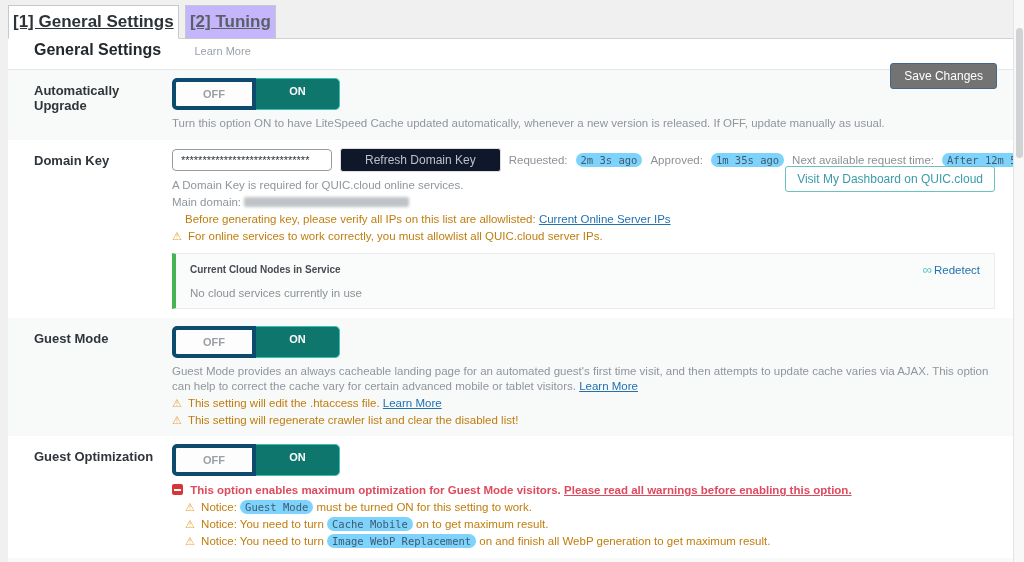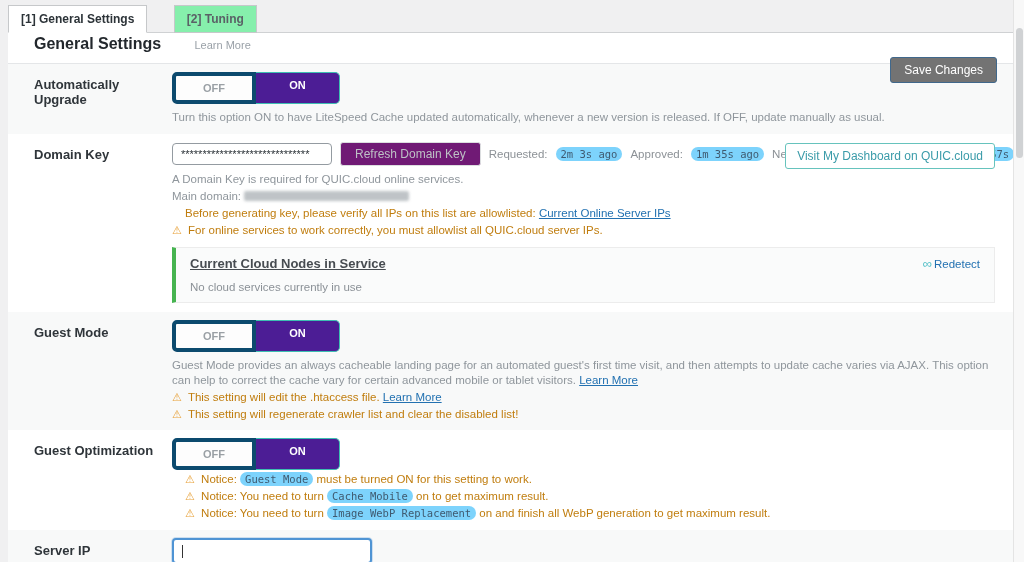--- a/index.html
+++ b/index.html
@@ -7,25 +7,25 @@
   body {
     background:#f0f0f1;
     font-family:"Liberation Sans", sans-serif;
     font-size:12px; color:#3c434a;
   }
   .page { padding-left:8px; height:100%; }
 
   
   .tabbar { padding-top:5px; border-bottom:1px solid #cfd1d3; }
   .tab {
-    display:inline-block; padding:6px 12px; font-size:12px; font-weight:bold;
-    border:1px solid #c6c8ca; margin-bottom:-1px; cursor:pointer;
+    display:inline-block; padding:6px 4px; font-size:17px; font-weight:bold;
+    border:1px solid #c6c8ca; margin-bottom:-1px; cursor:pointer;text-decoration:underline;
   }
   .tab.active { background:#fff; color:#2c3338; border-bottom:1px solid #fff; }
-  .tab.inactive { background:#86efac; color:#5a6166; margin-left:23px; }
+  .tab.inactive { background:#c4b5fd; color:#5a6166; margin-left:3px; }
 
   
   .content { background:#fff; margin-right:11px; min-height:530px; position:relative; }
   .hdr { padding:2px 20px 10px 26px; border-bottom:1px solid #e4e6e8; position:relative; }
   .hdr-title { display:inline-block; font-size:16px; font-weight:bold; color:#23282d; }
   .hdr-learnmore { font-size:11px; color:#9aa1a8; text-decoration:none; margin-left:30px; }
   .btn-primary {
     position:absolute; right:16px; top:24px;
     background:#737373; border:1px solid #40688c; color:#fff;
     font-size:12px; padding:5px 13px; border-radius:3px; cursor:pointer;
@@ -37,21 +37,21 @@
   .section.alt { background:#f8f9f9; }
   .col-label { width:138px; flex:none; padding-top:5px; font-size:13px; font-weight:bold; color:#2f353a; }
   .col-val { flex:1; position:relative; min-width:0; }
 
   .toggle { display:inline-flex; font-size:11px; font-weight:bold; cursor:pointer; }
   .t-off {
     width:84px; text-align:center; padding:6px 0; background:#fdfdfd;
     border:4px solid #0c4a6e; border-radius:5px 0 0 5px; color:#9aa0a5;
   }
   .t-on {
-    width:84px; text-align:center; padding:6px 0; background:#4c1d95;
+    width:84px; text-align:center; padding:6px 0; background:#0f766e;
     border:1px solid #3dbeb2; border-left:none; border-radius:0 5px 5px 0; color:#fff;
   }
 
   .desc { color:#8f969c; font-size:11.5px; line-height:1.3; margin-top:6px; }
   .mt2 { margin-top:2px; }
   .warn { color:#c07d0e; font-size:11.5px; line-height:1.3; margin-top:2px; }
   .danger { color:#de4a5e; font-size:11.5px; font-weight:bold; line-height:1.3; margin-top:7px; }
   .danger a { color:#de4a5e; }
   .indent { margin-left:13px; }
   .warn-ico { color:#e8a33d; font-size:11px; margin-right:3px; }
@@ -70,40 +70,40 @@
     font-size:10.5px; padding:1px 5px; border-radius:7px; white-space:nowrap;
   }
 
   
   .dk-line1 { display:flex; align-items:center; gap:8px; padding-right:190px; }
   .txt-input {
     width:198px; padding:4px 8px; font-size:11px; color:#2c3338;
     border:1px solid #949ba1; border-radius:4px; background:#fff; font-family:inherit;
   }
   .btn-disabled {
-    background:#701a75; border:1px solid #dcdee0; color:#bdc1c5; font-size:12px;
-    padding:4px 14px; border-radius:3px; white-space:nowrap; font-family:inherit;
+    background:#0f172a; border:1px solid #dcdee0; color:#bdc1c5; font-size:12px;
+    padding:4px 24px; border-radius:3px; white-space:nowrap; font-family:inherit;
   }
   .meta-label { color:#8c9196; font-size:11.5px; white-space:nowrap; }
   .btn-outline-teal {
-    position:absolute; right:0; top:1px; background:#fff; border:1px solid #66c3bd;
+    position:absolute; right:0; top:18px; background:#fff; border:1px solid #66c3bd;
     color:#3a9ba9; font-size:12px; padding:5px 11px; border-radius:3px; cursor:pointer;
     font-family:inherit;
   }
   .redacted {
     display:inline-block; width:165px; height:10px; background:#aab0b5;
     border-radius:2px; filter:blur(1.5px); vertical-align:-1px; opacity:.75;
   }
 
   .panel {
     margin-top:9px; background:#fafbfb; border:1px solid #ececec;
     border-left:4px solid #46b450; padding:8px 14px 9px 14px;
   }
   .panel-head { display:flex; justify-content:space-between; align-items:center; }
-  .panel-title { font-size:13px; font-weight:bold; color:#474c51;text-decoration:underline; }
+  .panel-title { font-size:10px; font-weight:bold; color:#474c51; }
   .redetect { font-size:11.5px; color:#2271b1; text-decoration:none; cursor:pointer; }
   .redetect-ico { color:#55c0c8; font-size:13px; margin-right:2px; }
   .panel-empty { color:#8b9197; font-size:11.5px; margin-top:10px; }
 
   
   .txt-input-focus {
     width:200px; padding:4px 8px; font-size:11px;
     border:2px solid #4f94d4; border-radius:4px; background:#fff;
     box-shadow:0 0 0 1px rgba(79,148,212,.25); height:26px; font-family:inherit;
   }
@@ -210,20 +210,25 @@
       </div>
     </div>
 
     <div class="section">
       <div class="col-label">Guest Optimization</div>
       <div class="col-val">
         <span class="toggle">
           <span class="t-off">OFF</span>
           <span class="t-on">ON</span>
         </span>
+        <div class="danger">
+          <span class="prohibit-ico"></span>
+          <span>This option enables maximum optimization for Guest Mode visitors.</span>
+          <a class="link" style="color:#de4a5e;">Please read all warnings before enabling this option.</a>
+        </div>
         <div class="warn indent">
           <span class="warn-ico">⚠</span>
           <span>Notice:</span>
           <span class="code">Guest Mode</span>
           <span>must be turned ON for this setting to work.</span>
         </div>
         <div class="warn indent">
           <span class="warn-ico">⚠</span>
           <span>Notice: You need to turn</span>
           <span class="code">Cache Mobile</span>

